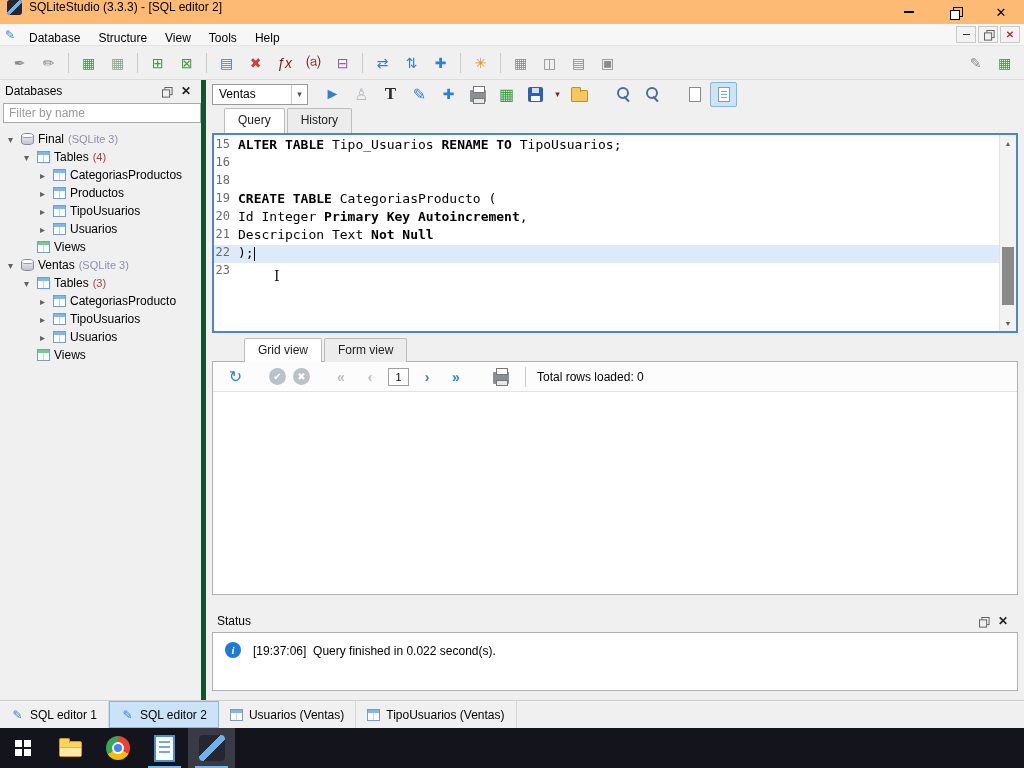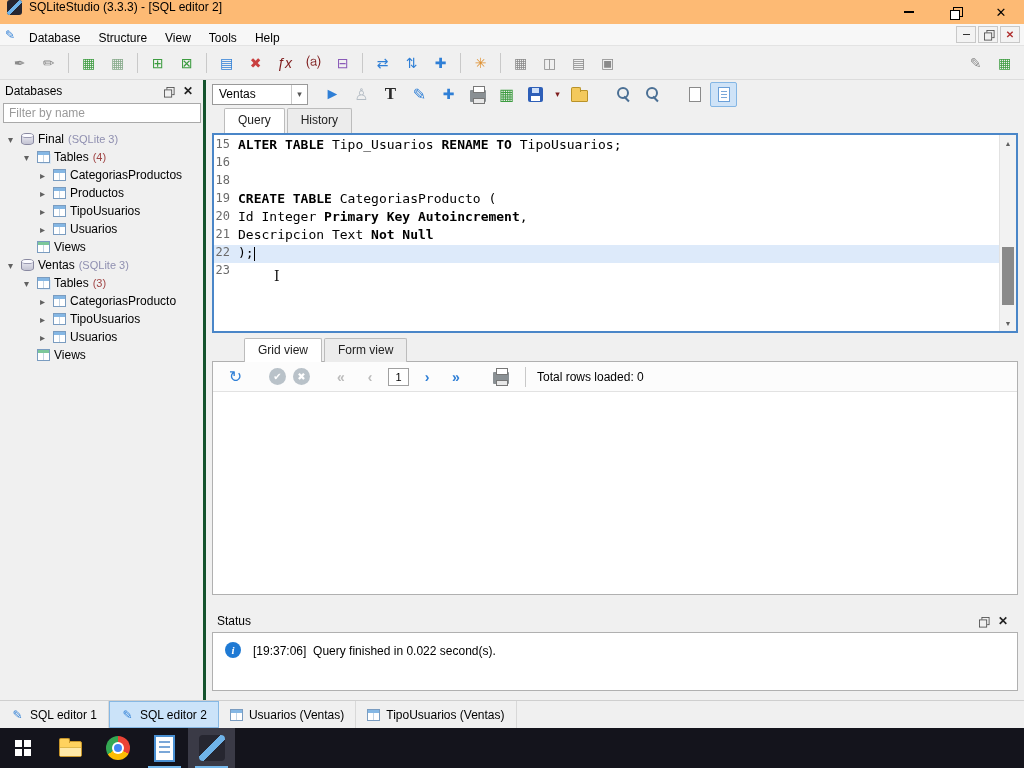--- a/index.html
+++ b/index.html
@@ -37,21 +37,21 @@
   .tb-btn { width:27px; height:25px; display:flex; align-items:center; justify-content:center; font-size:14px; color:#555; border:1px solid transparent; border-radius:2px; }
   .tb-sep { width:1px; height:20px; background:#c9c9c9; margin:0 4px; }
   .tb-gap { height:1px; }
   .gray{color:#8a8a8a} .lightgray{color:#b4bcc4} .green{color:#3d9c40} .graygreen{color:#86a98a}
   .blue{color:#2f7fd6} .red{color:#c94040} .dark{color:#7f1d1d} .purple{color:#8a5ab8} .orange{color:#de9030}
   .big{font-size:16px} .tiny{width:13px; font-size:9px} .italic{font-style:italic}
   .bigT { font:bold 17px "Liberation Serif", serif; color:#2a2a2a; }
   .pressed { background:#cfe3f7; border:1px solid #84b6e4; }
 
   
-  .dock-left { position:absolute; top:80px; left:0; width:206px; bottom:68px; background:#f0f0f0; border-right:3px solid #14532d; }
+  .dock-left { position:absolute; top:80px; left:0; width:206px; bottom:68px; background:#f0f0f0; border-right:5px solid #14532d; }
   .dock-header { height:22px; display:flex; align-items:center; padding:0 5px; }
   .dock-title { flex:1; font-size:12px; }
   .dock-btn { width:20px; height:18px; display:flex; align-items:center; justify-content:center; font-size:12px; color:#222; font-weight:bold; }
   .filter-input { display:block; width:198px; margin:1px 3px 2px; height:20px; border:1px solid #a9a9a9; background:#fff; padding:0 5px; font:12px "Liberation Sans", sans-serif; }
   .filter-input::placeholder { color:#9a9a9a; }
   .tree { padding-top:5px; }
   .tree-row { height:18px; display:flex; align-items:center; gap:4px; }
   .expander { width:13px; text-align:center; font-size:10px; color:#616161; flex:none; }
   .hidden-exp { visibility:hidden; }
   .tlabel { font-size:12px; white-space:nowrap; }

